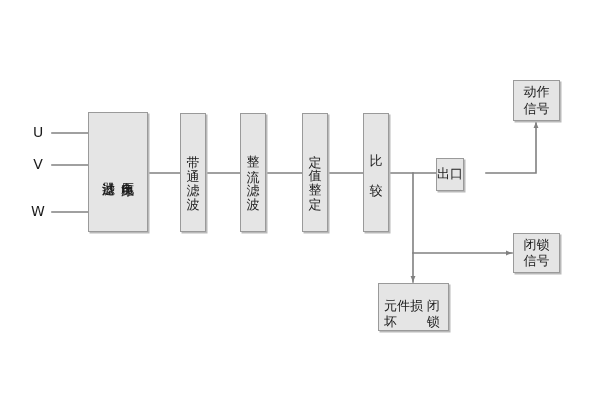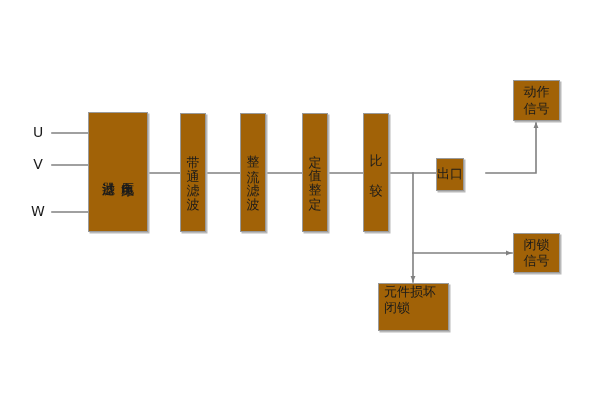--- a/index.html
+++ b/index.html
@@ -21,21 +21,21 @@
   #wire-layer {
     position: absolute;
     left: 0;
     top: 0;
     width: 600px;
     height: 400px;
   }
   .node {
     position: absolute;
     box-sizing: border-box;
-    background: #a16207;
+    background: #e5e5e5;
     border: 1px solid #9a9a9a;
     box-shadow: 1.5px 1.5px 0 0 #b9b9b9;
     color: #1b1b1b;
     z-index: 3;
   }
   
   .vtext {
     writing-mode: vertical-rl;
     text-orientation: upright;
     -webkit-writing-mode: vertical-rl;
@@ -162,19 +162,19 @@
   </div>
 
   <div class="node" style="left:513px; top:233px; width:47px; height:40px;">
     <div class="htext" style="flex-direction:column;">
       <span>闭锁</span>
       <span>信号</span>
     </div>
   </div>
 
   <div class="node" style="left:378px; top:283px; width:71px; height:48px;">
-    <div class="htext left" style="flex-direction:column; align-items:flex-start;">
+    <div class="htext left" style="flex-direction:row; align-items:flex-end;">
       <span>元件损坏</span>
       <span>闭锁</span>
     </div>
   </div>
 
 </div>
 
 </body></html>

